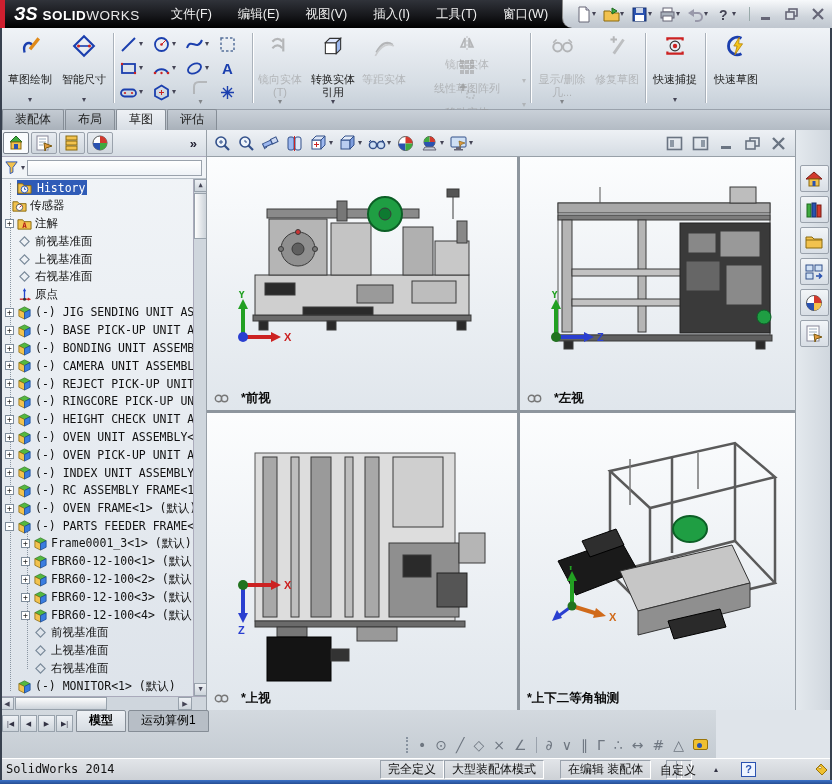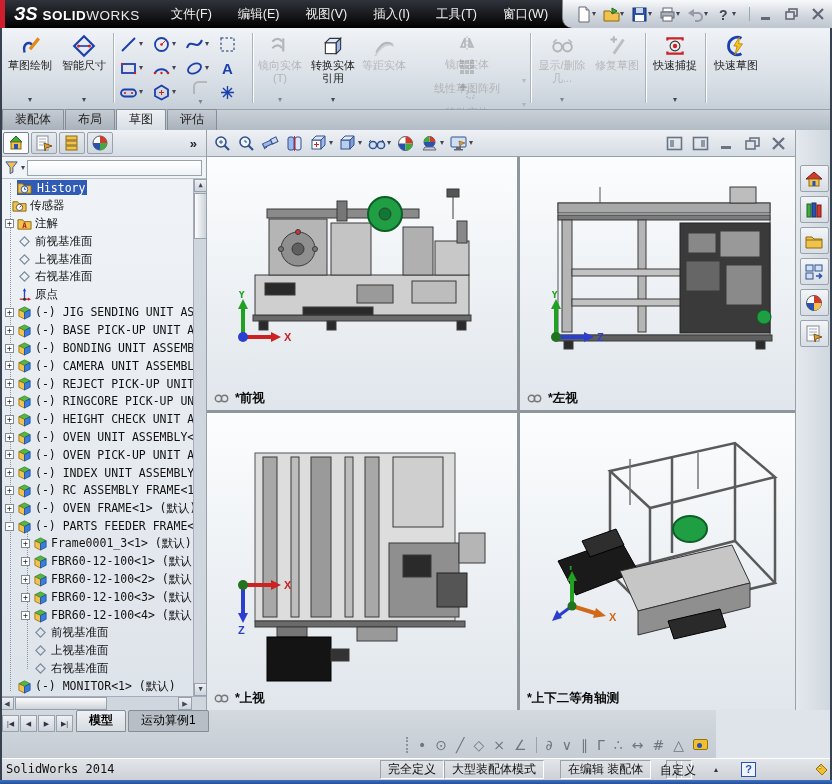--- a/index.html
+++ b/index.html
@@ -26,21 +26,21 @@
   .qa-btn{display:flex;align-items:center;height:22px;padding:0 2px;margin-right:3px;}
   .qa-btn .ic{width:17px;height:17px;}
   #win-controls{display:flex;align-items:center;margin-left:8px;border-left:1px solid #9aa;padding-left:8px;gap:10px;}
   .winbtn{width:16px;height:14px;}
 
   
   #cmdbar{position:absolute;left:0;top:28px;width:832px;height:82px;background:linear-gradient(#f0f3f7,#d6dde4 70%,#c6cfd8);border-bottom:1px solid #9aa2ac;}
   .cm-sep{position:absolute;top:5px;height:70px;width:1px;background:#aab2bb;box-shadow:1px 0 0 #fff;}
   .cm-btn{position:absolute;top:2px;height:77px;display:flex;flex-direction:column;align-items:center;padding-top:4px;}
   .cm-ic{width:24px;height:24px;}
-  .cm-lbl{font-size:11px;line-height:12.5px;text-align:center;color:#1c1c1c;margin-top:1px;width:100%;}
+  .cm-lbl{font-size:11px;line-height:12.5px;text-align:center;color:#1c1c1c;margin-top:15px;width:100%;}
   .cm-caretrow{margin-top:auto;padding-bottom:3px;}
   #entity-grid{position:absolute;left:117px;top:4px;width:134px;height:74px;display:grid;grid-template-columns:repeat(4,33px);grid-template-rows:repeat(3,24px);align-items:center;}
   .ent{display:flex;align-items:center;gap:1px;padding-left:2px;}
   .ent .ic{width:19px;height:19px;}
   .cm-rowgroup{position:absolute;left:408px;top:6px;width:118px;display:flex;flex-direction:column;gap:3px;}
   .cm-row{display:flex;align-items:center;gap:5px;height:21px;}
   .cm-row .ic{width:18px;height:18px;}
   .cm-row-lbl{font-size:11px;color:#8d949b;white-space:nowrap;}
   .cm-row .caret{margin-left:auto;color:#99a;}
 
@@ -82,21 +82,21 @@
   
   #viewport{position:absolute;left:207px;top:0;width:588px;height:580px;}
   #doc-band{position:absolute;left:0;top:0;width:588px;height:27px;background:linear-gradient(#eef1f5,#d5dce3);border-bottom:1px solid #98a0a8;display:flex;align-items:center;}
   #headsup{display:flex;align-items:center;gap:3px;margin-left:5px;}
   .hu-btn{display:flex;align-items:center;gap:1px;padding:1px;}
   .hu-btn .ic{width:19px;height:19px;}
   #doc-controls{margin-left:auto;display:flex;align-items:center;gap:9px;margin-right:8px;}
   .dc-btn{width:17px;height:15px;}
   #views{position:absolute;left:0;top:27px;width:588px;height:553px;display:grid;grid-template-columns:310px 275px;grid-template-rows:253px 297px;gap:3px;background:#8e969e;}
   .vcell{position:relative;background:linear-gradient(#fcfdfe,#e0e6ec);overflow:hidden;}
-  .vlabel{position:absolute;left:7px;bottom:3px;display:flex;align-items:center;gap:6px;}
+  .vlabel{position:absolute;left:7px;bottom:3px;display:flex;align-items:center;gap:12px;}
   .vlabel .txt{font-size:12.5px;font-weight:bold;color:#0a0a0a;}
   .chain{width:15px;height:9px;}
   .triad{position:absolute;}
 
   
   #taskpane{position:absolute;left:795px;top:0;width:37px;height:580px;background:linear-gradient(90deg,#e4e9ee,#cfd6dd);border-left:1px solid #98a0a8;}
   .tp-btn{width:29px;height:27px;margin:3px auto 4px;border:1px solid #9aa2ac;background:linear-gradient(#f2f5f8,#d8dee5);display:flex;align-items:center;justify-content:center;border-radius:2px;}
   .tp-btn .ic{width:20px;height:20px;}
   #tp-spacer{height:32px;}
 

